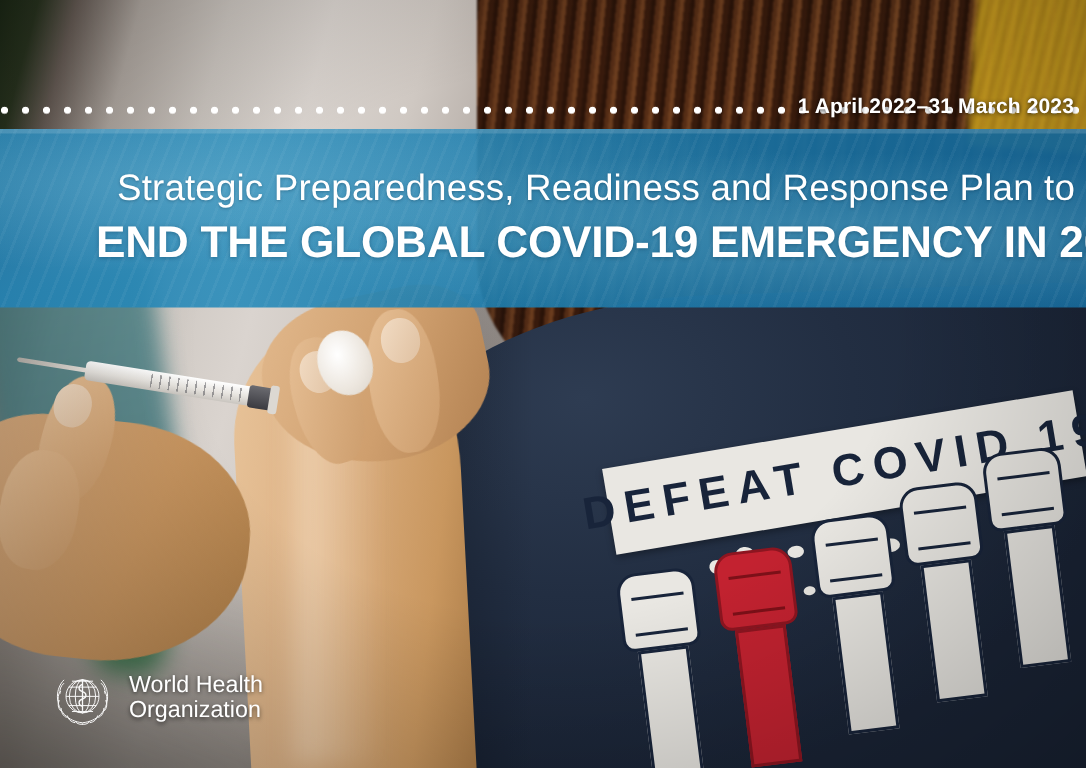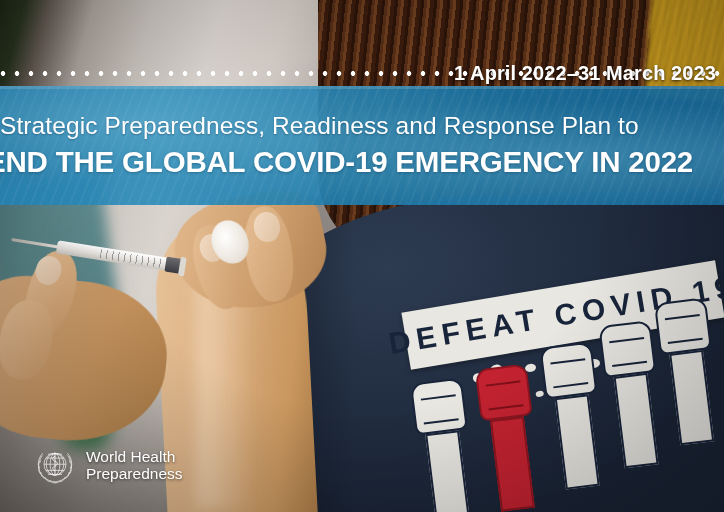--- a/index.html
+++ b/index.html
@@ -232,21 +232,21 @@
   .dot-rule {
     position:absolute; left:0; top:70px; width:724px; height:7px;
     background-image:radial-gradient(circle at 3px 3.5px, #ffffff 2.2px, rgba(255,255,255,0) 2.6px);
     background-size:14px 7px; background-repeat:repeat-x;
   }
 
   
   .date-label {
     position:absolute; right:8px; top:62px;
     color:#ffffff;
-    font-size:20px; font-weight:bold;
+    font-size:14px; font-weight:bold;
     letter-spacing:.1px;
     text-shadow:0 1px 3px rgba(0,0,0,.75);
     white-space:nowrap;
   }
 
   
   .banner {
     position:absolute; left:0; top:86px; width:724px; height:119px;
     background:
       linear-gradient(95deg,
@@ -266,21 +266,21 @@
       repeating-linear-gradient(112deg, rgba(255,255,255,.045) 0 2px, rgba(255,255,255,0) 2px 9px);
   }
   .banner-top-edge {
     position:absolute; left:0; top:0; width:724px; height:3px;
     background:rgba(255,255,255,.14);
   }
 
   .title-wrap {
     position:absolute; left:0; top:0; width:724px; height:119px;
     display:flex; flex-direction:column; justify-content:center;
-    padding-right:30px;
+    padding-left:78px; padding-right:30px;
   }
   .title-line1 {
     color:#ffffff;
     font-size:24.5px;
     font-weight:normal;
     letter-spacing:.1px;
     line-height:1.15;
     white-space:nowrap;
     text-shadow:0 1px 2px rgba(0,40,65,.35);
   }
@@ -443,17 +443,17 @@
         <path d="M61 84 C58 88 53 89 49 88"></path>
       </g>
 
       <g stroke="#ffffff" stroke-width="2" fill="none">
         <line x1="50" y1="20" x2="50" y2="68"></line>
         <path d="M50 28 C43 30 43 37 50 39 C57 41 57 48 50 50 C43 52 43 59 50 61"></path>
       </g>
     </svg>
     <div class="who-text">
       <span>World Health</span>
-      <span>Preparedness</span>
+      <span>Organization</span>
     </div>
   </div>
 
 </div>
 
 </body></html>

